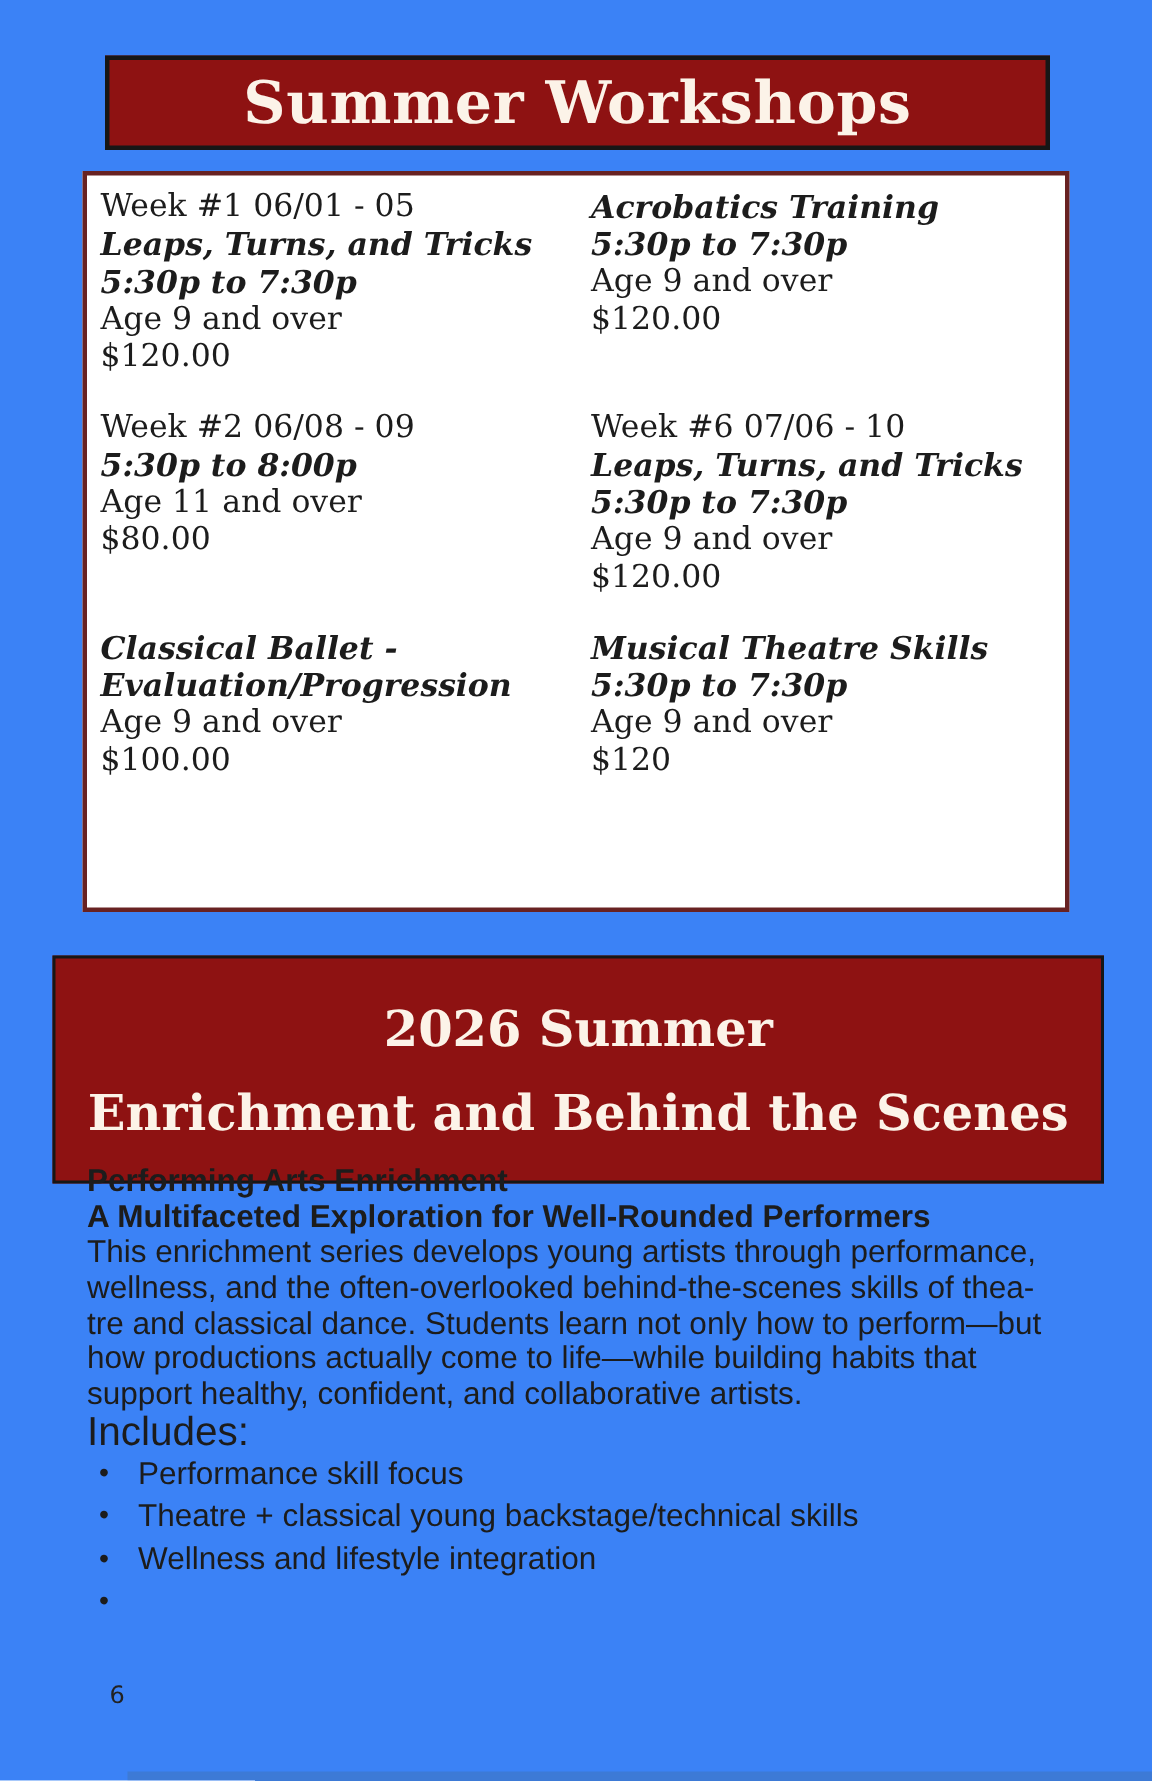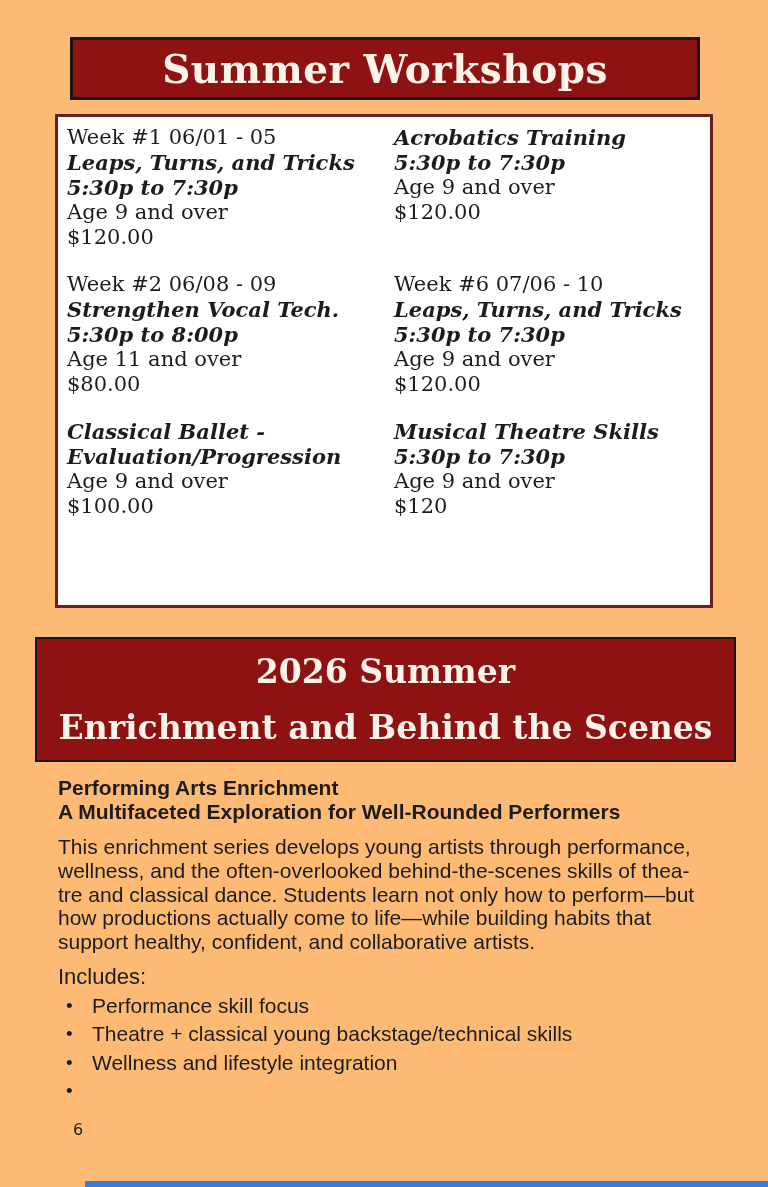--- a/index.html
+++ b/index.html
@@ -1,42 +1,42 @@
 <!DOCTYPE html>
 <html style="--banner-red: #8e1212; --banner-border: #161616; --banner-text: #fcf3e8; --box-border: #682222; --ink: #1c1c1c; --bottom-bar: #3d7ad6;"><head>
 <meta charset="utf-8">
 <style>
   html,body{margin:0;padding:0;background:#fff;}
-  .page{position:relative;width:768px;height:1187px;background:#fdba74;overflow:hidden;
+  .page{position:relative;width:768px;height:1187px;background:#3b82f6;overflow:hidden;
         font-family:"DejaVu Serif",serif;color:var(--ink,#1c1c1c);}
 
   
   .banner{box-sizing:border-box;background:var(--banner-red,#8e1212);color:var(--banner-text,#fcf3e8);
           font-weight:bold;display:flex;align-items:center;justify-content:center;text-align:center;}
   .banner1{position:absolute;left:70px;top:37px;width:630px;height:63px;
            border:3px solid var(--banner-border,#161616);font-size:39px;letter-spacing:.5px;}
 
   
   .workshops-box{position:absolute;left:55px;top:114px;width:658px;height:494px;box-sizing:border-box;
                  border:3px solid var(--box-border,#682222);background:#fff;}
   .workshops-grid{display:grid;grid-template-columns:327px 1fr;row-gap:22px;
                   padding:8px 16px 0 9px;font-size:21px;line-height:25px;}
   .w-name,.w-time{font-weight:bold;font-style:italic;}
 
   
-  .banner2{position:absolute;left:35px;top:637px;width:701px;height:125px;
+  .banner2{position:absolute;left:35px;top:637px;width:701px;height:152px;
            border:2px solid var(--banner-border,#161616);font-size:33px;
            flex-direction:column;gap:17px;justify-content:center;}
 
   
   .enrichment{position:absolute;left:58px;top:776px;width:660px;
               font-family:Liberation Sans, sans-serif;}
   .e-heading{font-weight:bold;font-size:21px;line-height:23.5px;}
-  .e-para{margin-top:12px;font-size:21px;line-height:23.8px;}
-  .e-includes{margin-top:11px;font-size:22px;line-height:24px;}
+  .e-para{font-size:21px;line-height:23.8px;}
+  .e-includes{font-size:27px;line-height:24px;}
   .e-bullets{margin-top:6px;}
   .bullet-item{position:relative;padding-left:34px;margin-top:6px;font-size:21px;line-height:22.5px;}
   .bullet{position:absolute;left:8px;top:0;font-size:19px;}
 
   .page-number{position:absolute;left:73px;top:1120px;
                font-family:"DejaVu Sans",sans-serif;font-size:16px;color:#222;}
   .bottom-bar{position:absolute;left:85px;top:1181px;width:683px;height:6px;
               background:var(--bottom-bar,#3d7ad6);}
 </style>
 </head>
@@ -61,21 +61,20 @@
 
         <div class="workshop">
           <div class="w-name">Acrobatics Training</div>
           <div class="w-time">5:30p to 7:30p</div>
           <div class="w-age">Age 9 and over</div>
           <div class="w-price">$120.00</div>
         </div>
 
         <div class="workshop">
           <div class="w-week">Week #2 06/08 - 09</div>
-          <div class="w-name">Strengthen Vocal Tech.</div>
           <div class="w-time">5:30p to 8:00p</div>
           <div class="w-age">Age 11 and over</div>
           <div class="w-price">$80.00</div>
         </div>
 
         <div class="workshop">
           <div class="w-week">Week #6 07/06 - 10</div>
           <div class="w-name">Leaps, Turns, and Tricks</div>
           <div class="w-time">5:30p to 7:30p</div>
           <div class="w-age">Age 9 and over</div>

